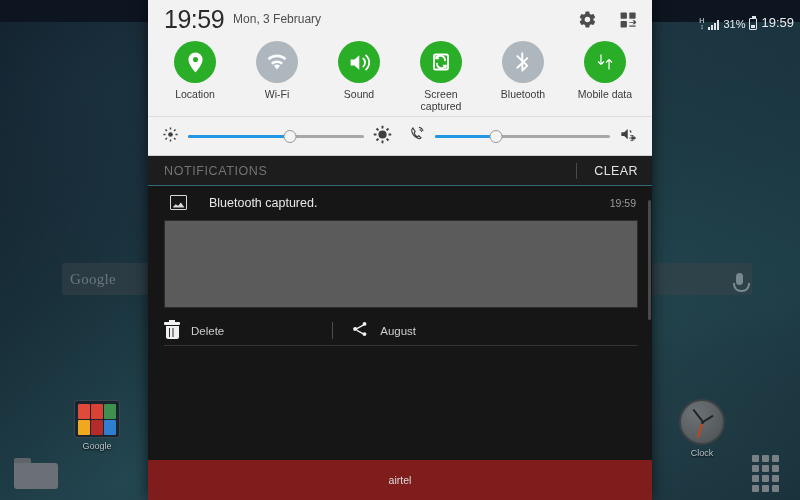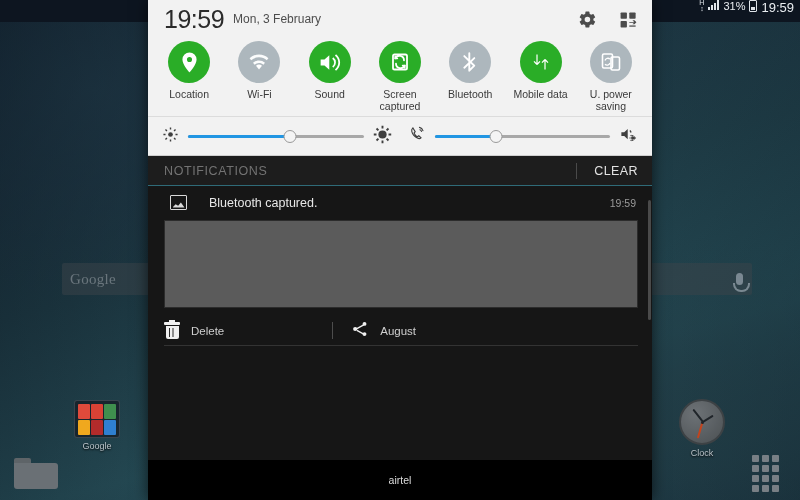--- a/index.html
+++ b/index.html
@@ -74,21 +74,21 @@
   }
   #watermark .w1{color:#1b4a75; opacity:.92;}
   #watermark .w2{color:#6e7275; opacity:.55;}
 
   
   #statusbar{
     position:absolute;top:0;left:0;right:0;height:22px;
     background:#0d1520; z-index:40;
   }
   #sb-right{
-    position:absolute;right:6px;top:0;height:30px;display:flex;align-items:flex-start;gap:4px;
+    position:absolute;right:6px;top:0;height:30px;display:flex;align-items:flex-end;gap:4px;
     color:#e9edf1;font-size:12px;
   }
   .h-ico{font-size:7px;line-height:6px;color:#dfe4e9;text-align:center;}
   .bars{display:flex;align-items:flex-end;gap:1px;height:10px;}
   .bars i{width:2px;background:#dfe4e9;display:block;}
   .bars i:nth-child(1){height:3px;} .bars i:nth-child(2){height:5px;}
   .bars i:nth-child(3){height:7px;} .bars i:nth-child(4){height:10px;}
   .batt{width:8px;height:12px;border:1.4px solid #dfe4e9;border-radius:1px;position:relative;}
   .batt:before{content:"";position:absolute;left:2px;top:-3px;width:4px;height:2px;background:#dfe4e9;}
   .batt:after{content:"";position:absolute;left:1px;right:1px;bottom:1px;height:3px;background:#dfe4e9;}
@@ -179,21 +179,21 @@
   .act{display:flex;align-items:center;gap:11px;}
   .act-lbl{font-size:11.5px;color:#cfcfcf;}
   .act-sep{width:1px;height:17px;background:#4d4d4d;margin:0 18px 0 0;}
   .trash{width:16px;height:17px;position:relative;}
   .trash .lid{position:absolute;top:0;left:0;width:16px;height:2.5px;background:#f0f0f0;border-radius:1px;}
   .trash .lid:before{content:"";position:absolute;left:5px;top:-2px;width:6px;height:2px;background:#f0f0f0;}
   .trash .can{position:absolute;top:3.5px;left:1.5px;width:13px;height:13.5px;background:#f0f0f0;border-radius:0 0 2px 2px;}
   .trash .can:after{content:"";position:absolute;left:3px;top:2px;width:1.6px;height:9px;background:#2a2a2a;box-shadow:3.5px 0 0 #2a2a2a;}
 
   #bottom-strip{
-    height:40px;background:#000000;display:flex;align-items:center;justify-content:center;
+    height:40px;background:#7f1d1d;display:flex;align-items:center;justify-content:center;
     position:relative;z-index:5;
   }
   #carrier{font-size:10.5px;color:#dcdcdc;}
 
   #panel-scroll{
     position:absolute;right:1px;top:200px;width:3px;height:120px;
     background:#4a4a4a;border-radius:2px;
   }
 </style>
 </head>
@@ -356,31 +356,20 @@
         <div class="tog-circ on">
           <svg viewBox="0 0 24 24" width="24" height="24" fill="#ffffff" stroke="#ffffff" stroke-width="1.2" stroke-linejoin="round">
             <path d="M8 4.5v10m0 0l-3-3.2m3 3.2l3-3.2"></path>
             <path d="M16 19.5v-10m0 0l-3 3.2m3-3.2l3 3.2" fill="none"></path>
           </svg>
         </div>
         <div class="tog-lbl">Mobile
 data</div>
       </div>
 
-      <div class="tog">
-        <div class="tog-circ off">
-          <svg viewBox="0 0 24 24" width="24" height="24" fill="none" stroke="#ffffff" stroke-width="1.6">
-            <rect x="3.5" y="4" width="10" height="14" rx="1.4"></rect>
-            <rect x="12" y="7" width="8.5" height="13" rx="1.4"></rect>
-            <path d="M6 10.5a3 3 0 0 1 5-1.4M11 13a3 3 0 0 1-5 1.2" stroke-width="1.3"></path>
-          </svg>
-        </div>
-        <div class="tog-lbl">U. power
-saving</div>
-      </div>
 
     </div>
 
     <div id="sliders">
       <div class="sl-group">
         <span class="sl-ic">
           <svg viewBox="0 0 24 24" width="17" height="17" fill="currentColor">
             <circle cx="12" cy="12" r="3.3"></circle>
             <path d="M11 2h2v3h-2zM11 19h2v3h-2zM2 11h3v2H2zM19 11h3v2h-3zM4.2 5.6l1.4-1.4 2.1 2.1-1.4 1.4zM16.3 17.7l1.4-1.4 2.1 2.1-1.4 1.4zM4.2 18.4l2.1-2.1 1.4 1.4-2.1 2.1zM16.3 6.3l2.1-2.1 1.4 1.4-2.1 2.1z"></path>
           </svg>

